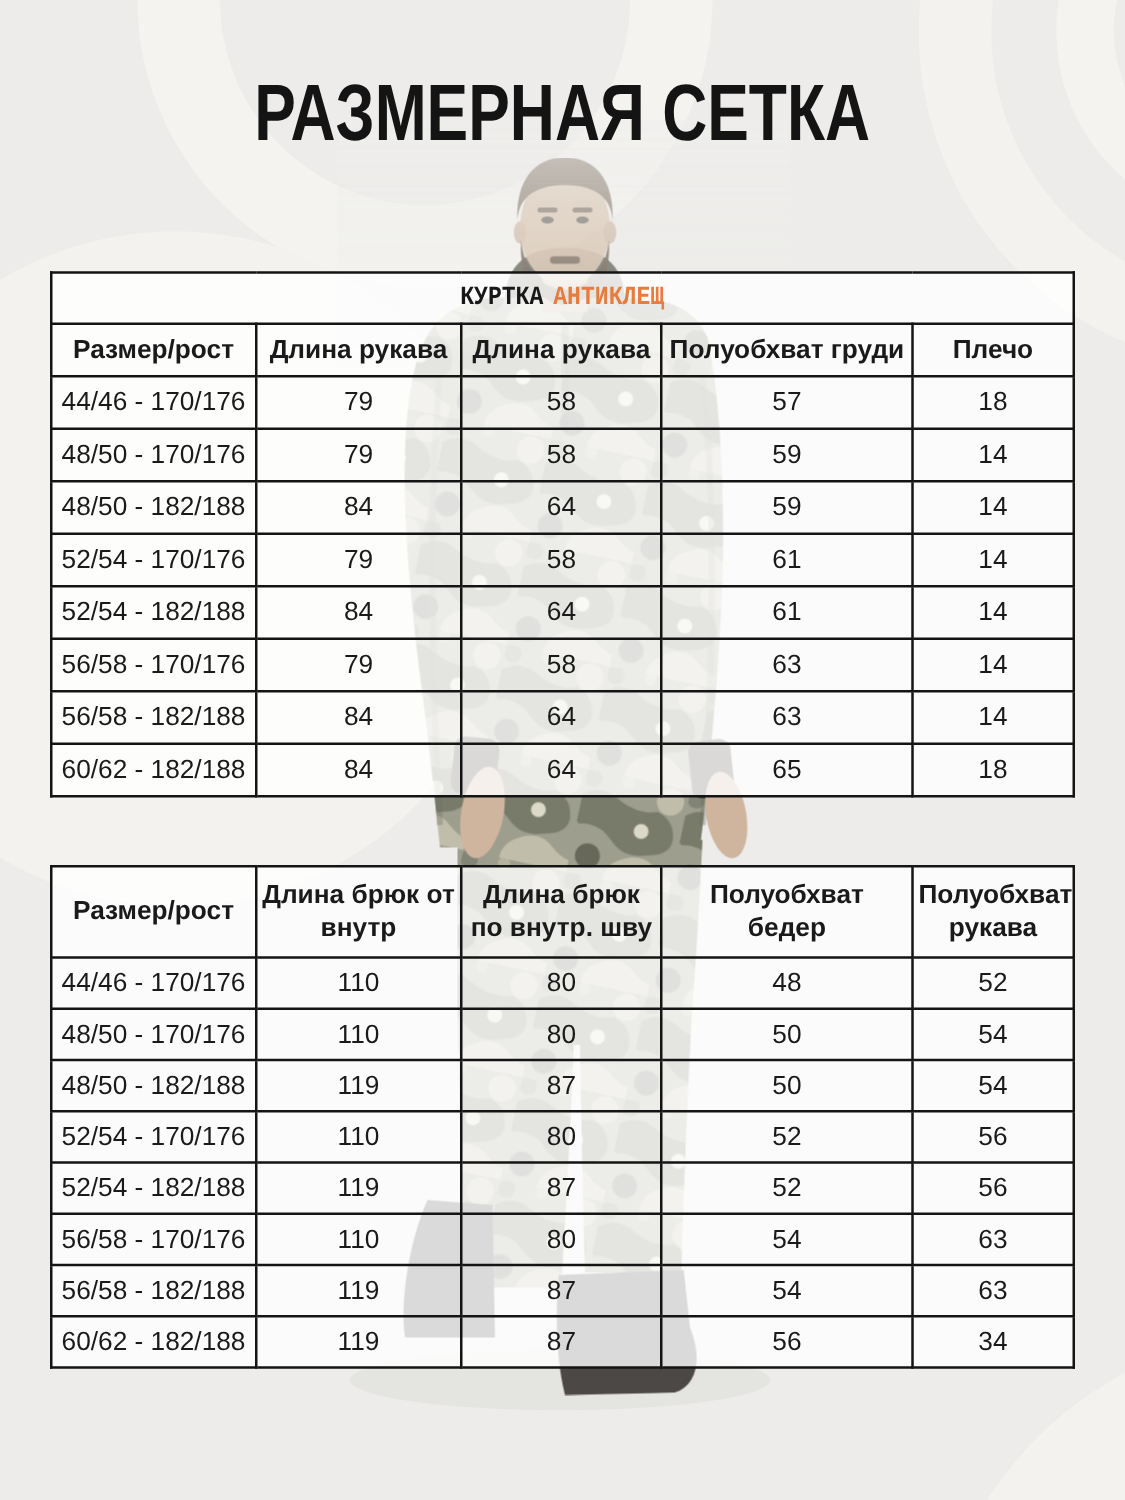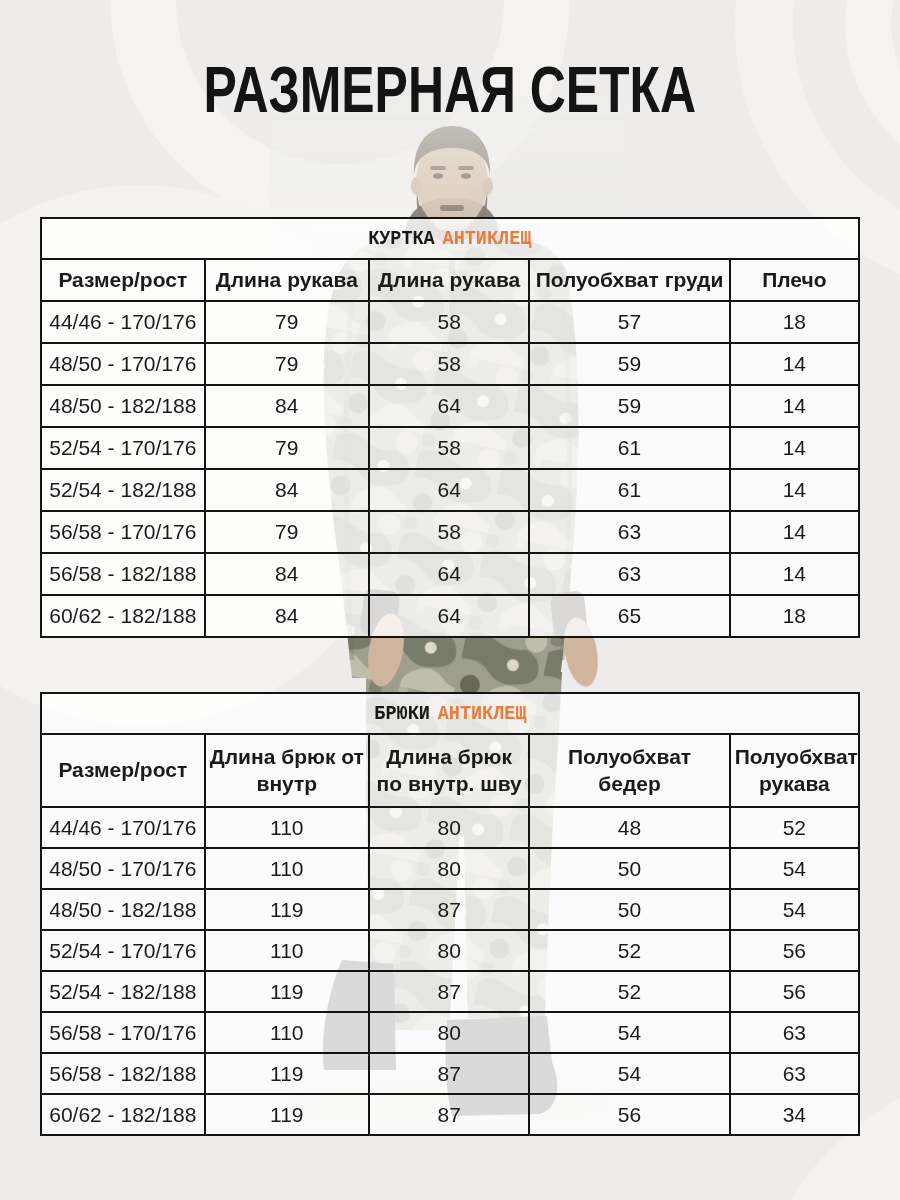--- a/index.html
+++ b/index.html
@@ -220,27 +220,20 @@
 
   <table class="size-table" id="pants-table">
     <colgroup>
       <col class="col-1">
         <col class="col-2">
         <col class="col-3">
         <col class="col-4">
         <col class="col-5">
     </colgroup>
     <tbody>
-      <tr class="title-row">
-        <td class="title-cell" colspan="5">
-          <span class="title-wrap">
-            <span class="title-black">БРЮКИ</span><span class="accent">АНТИКЛЕЩ</span>
-          </span>
-        </td>
-      </tr>
       <tr class="header-row">
           <th>Размер/рост</th>
           <th>Длина брюк от внутр</th>
           <th>Длина брюк по внутр. шву</th>
           <th>Полуобхват бедер</th>
           <th>Полуобхват рукава</th>
         </tr>
     <tr class="data-row">
           <td>44/46 - 170/176</td>
           <td>110</td>

